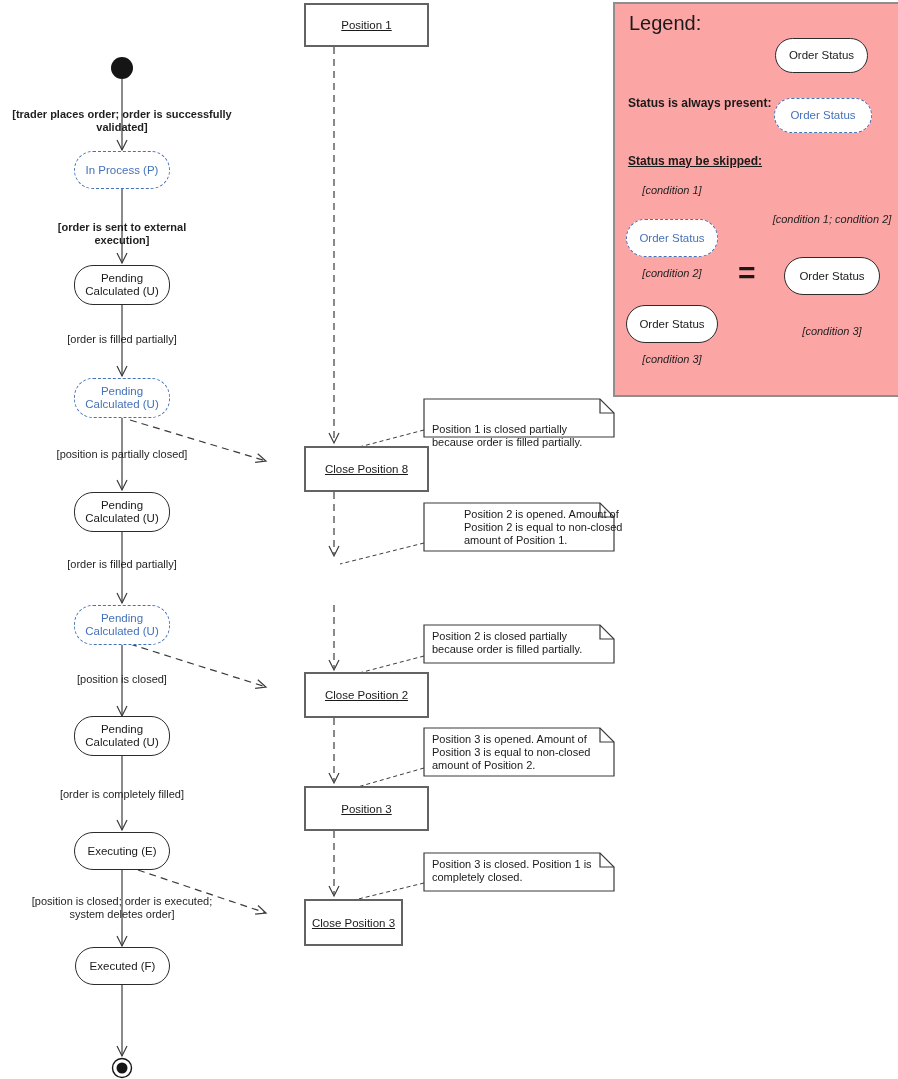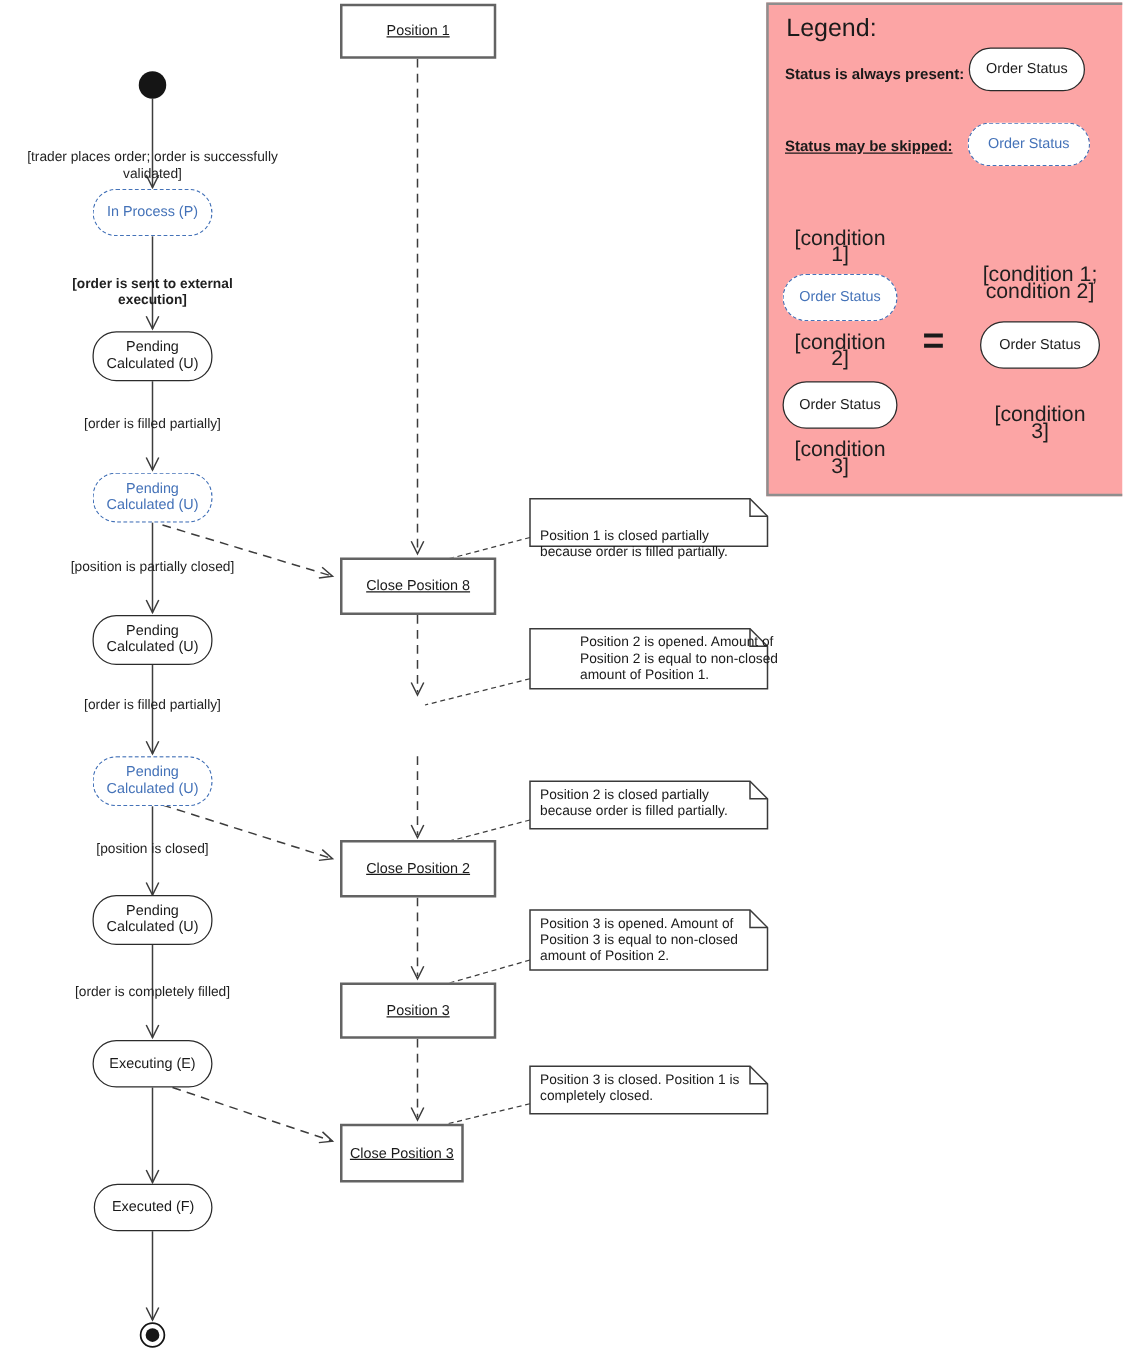--- a/index.html
+++ b/index.html
@@ -6,28 +6,28 @@
   #canvas{position:relative;width:898px;height:1079px;background:#fff;
           font-family:"Liberation Sans",sans-serif;color:#1a1a1a;overflow:hidden;}
   #wires{position:absolute;left:0;top:0;z-index:0;}
   .guard{position:absolute;font-size:11px;line-height:13px;text-align:center;color:#1f1f1f;z-index:2;}
   .state{position:absolute;display:flex;align-items:center;justify-content:center;
          text-align:center;background:#fff;border:1.4px solid #2b2b2b;border-radius:19px;
          font-size:11.5px;line-height:13px;padding:0 6px;box-sizing:border-box;z-index:2;}
   .state.skip{border:1.6px dashed #4472b8;color:#4472b8;}
   .action{position:absolute;display:flex;align-items:center;justify-content:center;
           background:#fff;border:2px solid #636363;font-size:11.5px;text-align:center;
-          text-decoration:underline;box-sizing:border-box;z-index:2;}
+          text-decoration:underline;box-sizing:border-box;z-index:2;margin-left:32px;}
   .note-text{position:absolute;font-size:11px;line-height:13px;text-align:left;z-index:2;}
   .legend{position:absolute;left:613px;top:2px;width:332px;height:395px;
           border:2px solid #8e8e8e;box-sizing:border-box;background:#fca5a5;z-index:1;}
   .legend .title{position:absolute;left:14px;top:8px;font-size:20px;}
-  .legend .lab{position:absolute;font-size:12px;font-weight:bold;}
+  .legend .lab{position:absolute;font-size:12px;font-weight:bold;margin-top:44px;}
   .legend .equals{position:absolute;left:123px;top:252px;font-size:30px;font-weight:bold;}
-  .lgd-guard{position:absolute;font-size:17px;line-height:13px;text-align:center;color:#1f1f1f;z-index:2;}
+  .lgd-guard{position:absolute;font-size:11px;line-height:13px;text-align:center;color:#1f1f1f;z-index:2;font-style:italic;}
 </style>
 </head>
 <body>
 
 <div id="canvas">
 
   <svg id="wires" width="898" height="1079" viewBox="0 0 898 1079">
     <g stroke="#3c3c3c" stroke-width="1.2" fill="none">
 
       <g>
@@ -115,27 +115,28 @@
       </g>
     </g>
 
     <circle cx="122" cy="68" r="11" fill="#151515"></circle>
     <g>
       <circle cx="122" cy="1068" r="9.5" fill="#fff" stroke="#151515" stroke-width="1.4"></circle>
       <circle cx="122" cy="1068" r="5.5" fill="#151515"></circle>
     </g>
   </svg>
 
-  <div class="guard" style="left:2px;top:120px;width:240px;">[trader places order; order is successfully validated]</div>
+  <div class="guard" style="left:2px;top:108px;width:240px;font-weight:bold;">[trader places order; order is successfully validated]</div>
   <div class="guard" style="left:32px;top:221px;width:180px;font-weight:bold;">[order is sent to external execution]</div>
   <div class="guard" style="left:52px;top:333px;width:140px;">[order is filled partially]</div>
   <div class="guard" style="left:42px;top:448px;width:160px;">[position is partially closed]</div>
   <div class="guard" style="left:52px;top:558px;width:140px;">[order is filled partially]</div>
   <div class="guard" style="left:62px;top:673px;width:120px;">[position is closed]</div>
   <div class="guard" style="left:47px;top:788px;width:150px;">[order is completely filled]</div>
+  <div class="guard" style="left:17px;top:895px;width:210px;">[position is closed; order is executed; system deletes order]</div>
 
   <div class="state skip" style="left:74px;top:151px;width:96px;height:38px;">In Process (P)</div>
   <div class="state" style="left:74px;top:265px;width:96px;height:40px;">Pending Calculated (U)</div>
   <div class="state skip" style="left:74px;top:378px;width:96px;height:40px;">Pending Calculated (U)</div>
   <div class="state" style="left:74px;top:492px;width:96px;height:40px;">Pending Calculated (U)</div>
   <div class="state skip" style="left:74px;top:605px;width:96px;height:40px;">Pending Calculated (U)</div>
   <div class="state" style="left:74px;top:716px;width:96px;height:40px;">Pending Calculated (U)</div>
   <div class="state" style="left:74px;top:832px;width:96px;height:38px;">Executing (E)</div>
   <div class="state" style="left:75px;top:947px;width:95px;height:38px;">Executed (F)</div>
 

